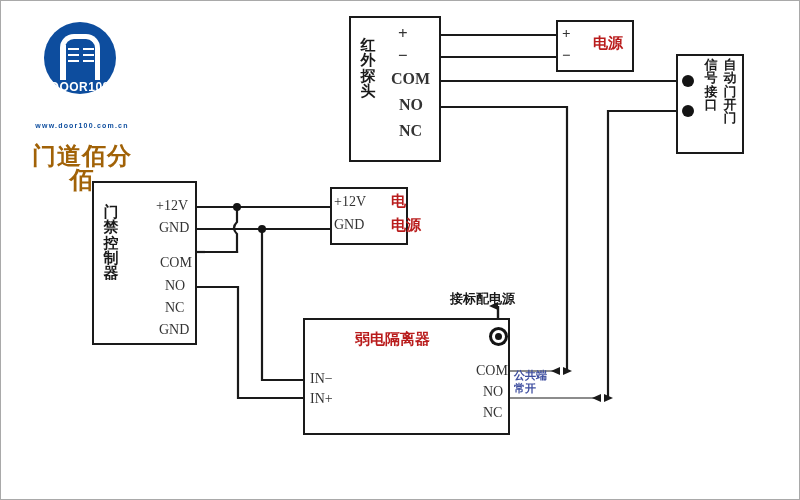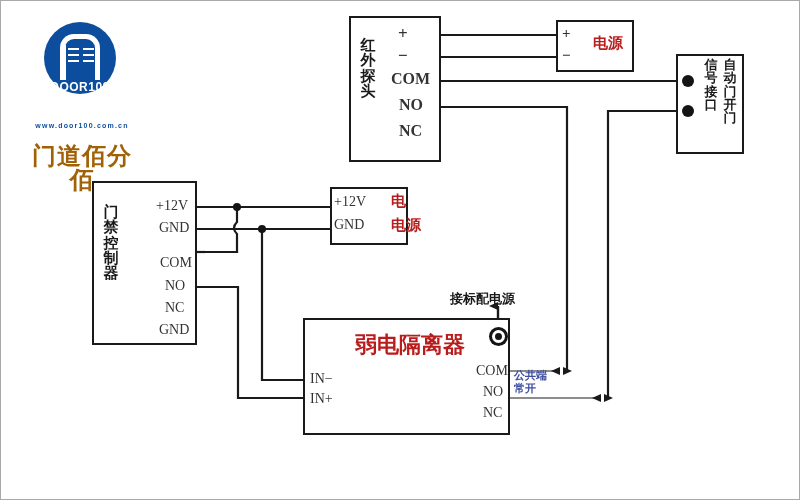--- a/index.html
+++ b/index.html
@@ -187,21 +187,21 @@
   <div class="term" style="left:165px;top:300px;font-size:14px;">NC</div>
   <div class="term" style="left:159px;top:322px;font-size:14px;">GND</div>
 
   <div class="box" style="left:330px;top:187px;width:78px;height:58px;"></div>
   <div class="term" style="left:334px;top:194px;font-size:14px;">+12V</div>
   <div class="term" style="left:334px;top:217px;font-size:14px;">GND</div>
   <div class="htext" style="left:381px;top:192px;font-size:15px;">电</div>
   <div class="htext" style="left:381px;top:216px;font-size:15px;">电源</div>
 
   <div class="box" style="left:303px;top:318px;width:207px;height:117px;"></div>
-  <div class="htext" style="left:345px;top:330px;font-size:22px;">弱电隔离器</div>
+  <div class="htext" style="left:345px;top:330px;font-size:15px;">弱电隔离器</div>
   <div class="term" style="left:310px;top:371px;font-size:14px;">IN−</div>
   <div class="term" style="left:310px;top:391px;font-size:14px;">IN+</div>
   <div class="term" style="left:476px;top:363px;font-size:14px;">COM</div>
   <div class="term" style="left:483px;top:384px;font-size:14px;">NO</div>
   <div class="term" style="left:483px;top:405px;font-size:14px;">NC</div>
 
   <div class="ring" style="left:492px;top:330px;width:7px;height:7px;"></div>
   <div class="sublabel" style="left:450px;top:290px;font-size:13px;font-weight:bold;text-align:center;">接标配电源</div>
   <div class="sublabel" style="left:514px;top:368px;font-size:11px;color:#3f4fa0;font-weight:bold;">公共端</div>
   <div class="sublabel" style="left:514px;top:381px;font-size:11px;color:#3f4fa0;font-weight:bold;">常开</div>

